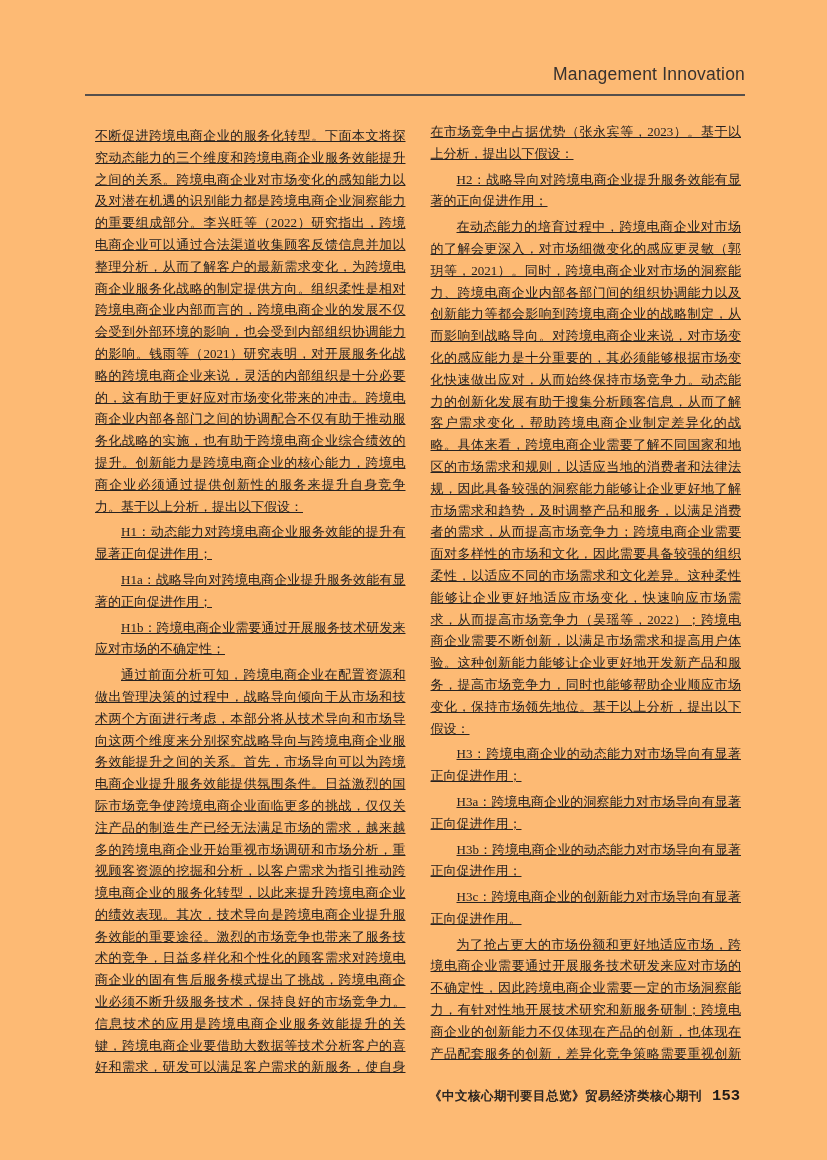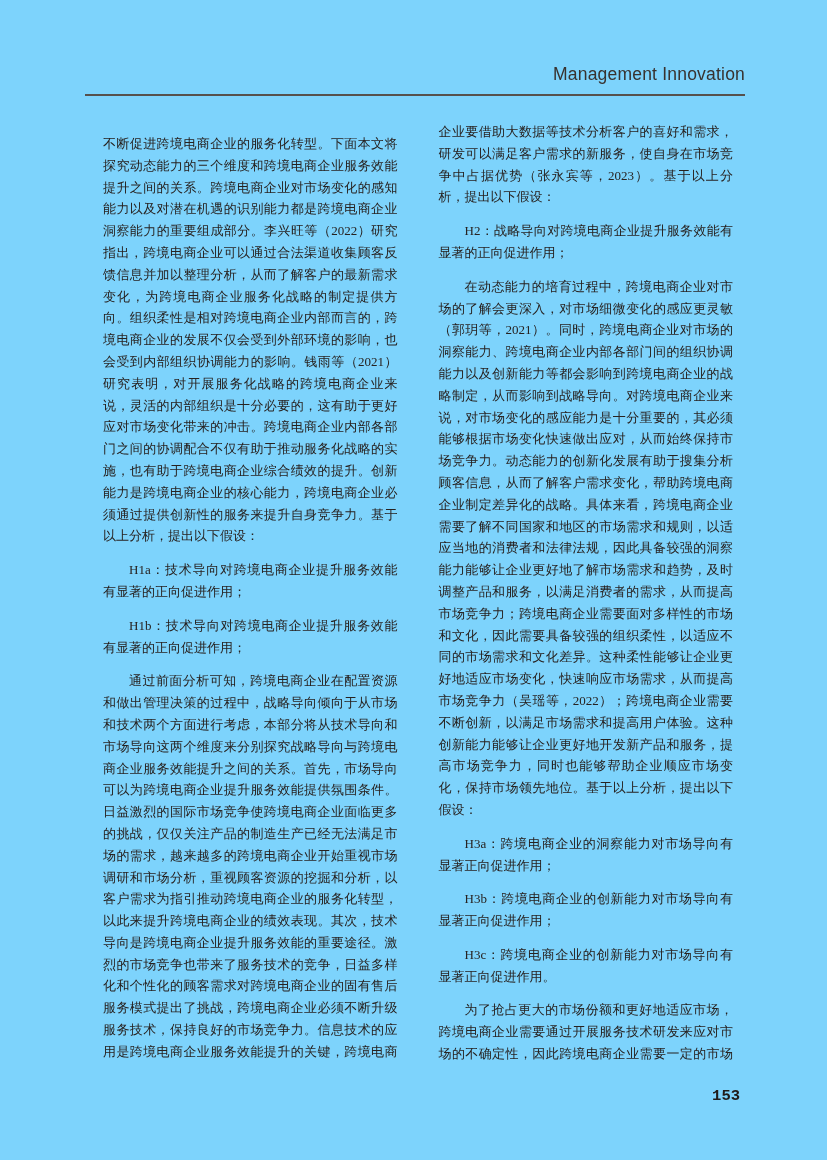--- a/index.html
+++ b/index.html
@@ -1,20 +1,20 @@
 <!DOCTYPE html>
 <html lang="zh"><head>
 <meta charset="utf-8">
 <style>
   html, body { margin: 0; padding: 0; background: #ffffff; }
   .page {
     position: relative;
     width: 827px;
     height: 1160px;
-    background: #7dd3fc;
+    background: #fdba74;
     overflow: hidden;
     font-family: "Liberation Serif", "DejaVu Serif", serif;
     color: #25201e;
   }
   .running-head {
     position: absolute;
     top: 64px;
     right: 82px;
     font-family: "Liberation Sans", "DejaVu Sans", sans-serif;
     font-size: 17.5px;
@@ -41,22 +41,23 @@
     column-gap: 17px;
     column-fill: auto;
     font-size: 13px;
     line-height: 21.8px;
     text-align: justify;
     text-justify: inter-ideograph;
     color: #272220;
     overflow: hidden;
   }
   .article-body p.para {
-    margin: 12px;
+    margin: 4px;
     padding: 0;
+    text-decoration: underline;
   }
   .article-body p.para.indent { text-indent: 2em; }
   .page-footer {
     position: absolute;
     top: 1087px;
     right: 87px;
     display: flex;
     align-items: baseline;
     gap: 10px;
     white-space: nowrap;
@@ -78,28 +79,31 @@
 <body>
 
 <div class="page">
 
   <div class="running-head">Management Innovation</div>
 
   <div class="header-rule"></div>
 
   <main class="article-body">
       <p class="para">不断促进跨境电商企业的服务化转型。下面本文将探究动态能力的三个维度和跨境电商企业服务效能提升之间的关系。跨境电商企业对市场变化的感知能力以及对潜在机遇的识别能力都是跨境电商企业洞察能力的重要组成部分。李兴旺等（2022）研究指出，跨境电商企业可以通过合法渠道收集顾客反馈信息并加以整理分析，从而了解客户的最新需求变化，为跨境电商企业服务化战略的制定提供方向。组织柔性是相对跨境电商企业内部而言的，跨境电商企业的发展不仅会受到外部环境的影响，也会受到内部组织协调能力的影响。钱雨等（2021）研究表明，对开展服务化战略的跨境电商企业来说，灵活的内部组织是十分必要的，这有助于更好应对市场变化带来的冲击。跨境电商企业内部各部门之间的协调配合不仅有助于推动服务化战略的实施，也有助于跨境电商企业综合绩效的提升。创新能力是跨境电商企业的核心能力，跨境电商企业必须通过提供创新性的服务来提升自身竞争力。基于以上分析，提出以下假设：</p>
-      <p class="para indent">H1a：技术导向对跨境电商企业提升服务效能有显著的正向促进作用；</p>
-      <p class="para indent">H1b：技术导向对跨境电商企业提升服务效能有显著的正向促进作用；</p>
+      <p class="para indent">H1：动态能力对跨境电商企业服务效能的提升有显著正向促进作用；</p>
+      <p class="para indent">H1a：战略导向对跨境电商企业提升服务效能有显著的正向促进作用；</p>
+      <p class="para indent">H1b：跨境电商企业需要通过开展服务技术研发来应对市场的不确定性；</p>
       <p class="para indent">通过前面分析可知，跨境电商企业在配置资源和做出管理决策的过程中，战略导向倾向于从市场和技术两个方面进行考虑，本部分将从技术导向和市场导向这两个维度来分别探究战略导向与跨境电商企业服务效能提升之间的关系。首先，市场导向可以为跨境电商企业提升服务效能提供氛围条件。日益激烈的国际市场竞争使跨境电商企业面临更多的挑战，仅仅关注产品的制造生产已经无法满足市场的需求，越来越多的跨境电商企业开始重视市场调研和市场分析，重视顾客资源的挖掘和分析，以客户需求为指引推动跨境电商企业的服务化转型，以此来提升跨境电商企业的绩效表现。其次，技术导向是跨境电商企业提升服务效能的重要途径。激烈的市场竞争也带来了服务技术的竞争，日益多样化和个性化的顾客需求对跨境电商企业的固有售后服务模式提出了挑战，跨境电商企业必须不断升级服务技术，保持良好的市场竞争力。信息技术的应用是跨境电商企业服务效能提升的关键，跨境电商企业要借助大数据等技术分析客户的喜好和需求，研发可以满足客户需求的新服务，使自身在市场竞争中占据优势（张永宾等，2023）。基于以上分析，提出以下假设：</p>
       <p class="para indent">H2：战略导向对跨境电商企业提升服务效能有显著的正向促进作用；</p>
       <p class="para indent">在动态能力的培育过程中，跨境电商企业对市场的了解会更深入，对市场细微变化的感应更灵敏（郭玥等，2021）。同时，跨境电商企业对市场的洞察能力、跨境电商企业内部各部门间的组织协调能力以及创新能力等都会影响到跨境电商企业的战略制定，从而影响到战略导向。对跨境电商企业来说，对市场变化的感应能力是十分重要的，其必须能够根据市场变化快速做出应对，从而始终保持市场竞争力。动态能力的创新化发展有助于搜集分析顾客信息，从而了解客户需求变化，帮助跨境电商企业制定差异化的战略。具体来看，跨境电商企业需要了解不同国家和地区的市场需求和规则，以适应当地的消费者和法律法规，因此具备较强的洞察能力能够让企业更好地了解市场需求和趋势，及时调整产品和服务，以满足消费者的需求，从而提高市场竞争力；跨境电商企业需要面对多样性的市场和文化，因此需要具备较强的组织柔性，以适应不同的市场需求和文化差异。这种柔性能够让企业更好地适应市场变化，快速响应市场需求，从而提高市场竞争力（吴瑶等，2022）；跨境电商企业需要不断创新，以满足市场需求和提高用户体验。这种创新能力能够让企业更好地开发新产品和服务，提高市场竞争力，同时也能够帮助企业顺应市场变化，保持市场领先地位。基于以上分析，提出以下假设：</p>
+      <p class="para indent">H3：跨境电商企业的动态能力对市场导向有显著正向促进作用；</p>
       <p class="para indent">H3a：跨境电商企业的洞察能力对市场导向有显著正向促进作用；</p>
-      <p class="para indent">H3b：跨境电商企业的创新能力对市场导向有显著正向促进作用；</p>
+      <p class="para indent">H3b：跨境电商企业的动态能力对市场导向有显著正向促进作用；</p>
       <p class="para indent">H3c：跨境电商企业的创新能力对市场导向有显著正向促进作用。</p>
       <p class="para indent">为了抢占更大的市场份额和更好地适应市场，跨境电商企业需要通过开展服务技术研发来应对市场的不确定性，因此跨境电商企业需要一定的市场洞察能力，有针对性地开展技术研究和新服务研制；跨境电商企业的创新能力不仅体现在产品的创新，也体现在产品配套服务的创新，差异化竞争策略需要重视创新的作用，提升跨境电商企业整体的技术创新能力和创新水平。一定的创新意识和市场洞察能力对于跨境电商企业的技术创新来说必不可少，跨境电商企业内部的创新活动和跨境电商企业对技术的动态识别能力之间存在密切联系，二者相互促进。此外，跨境</p>
     </main>
 
   <footer class="page-footer">
+    <span class="journal-note">《中文核心期刊要目总览》贸易经济类核心期刊</span>
     <span class="page-number">153</span>
   </footer>
 
 </div>
 
 </body></html>

